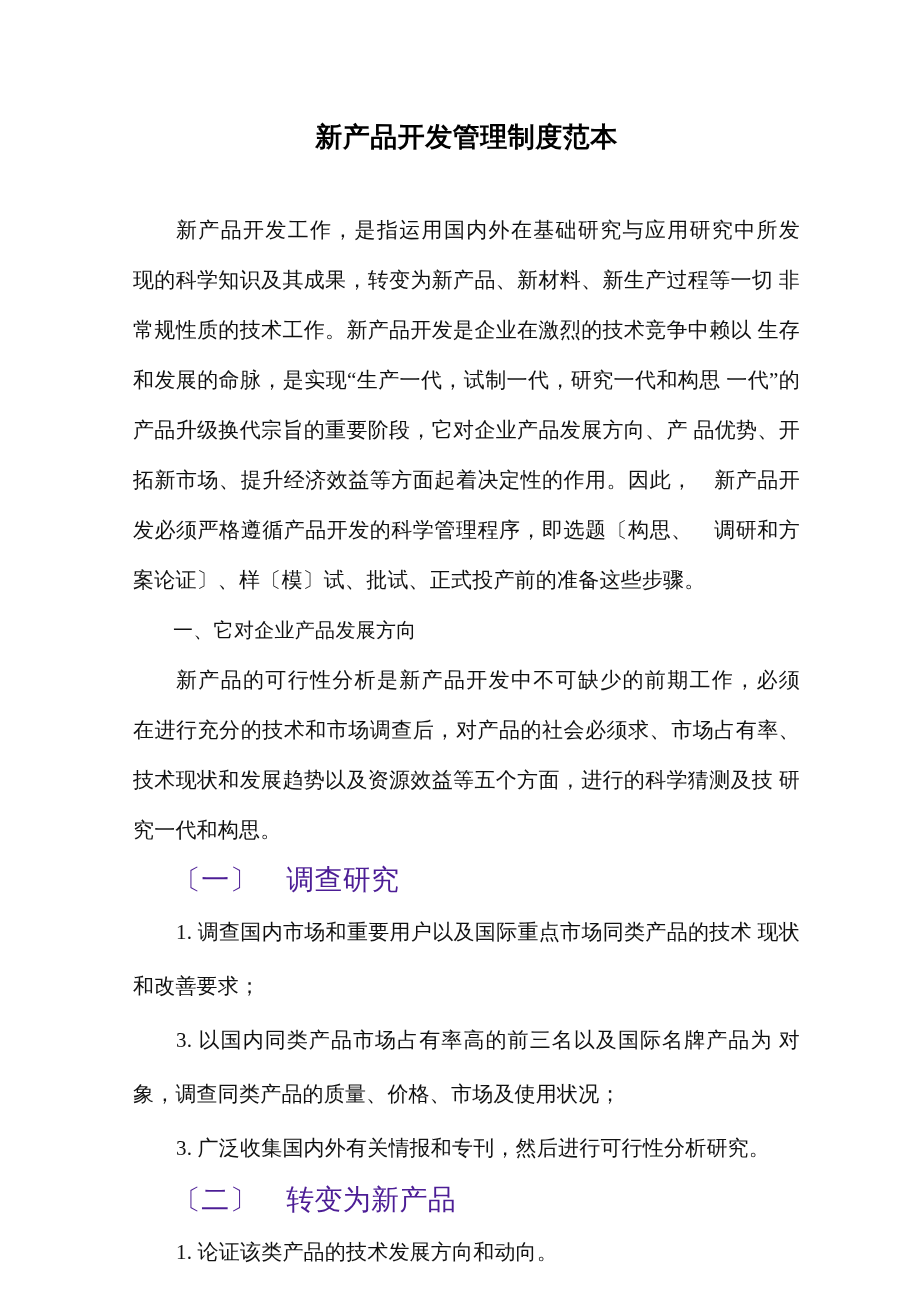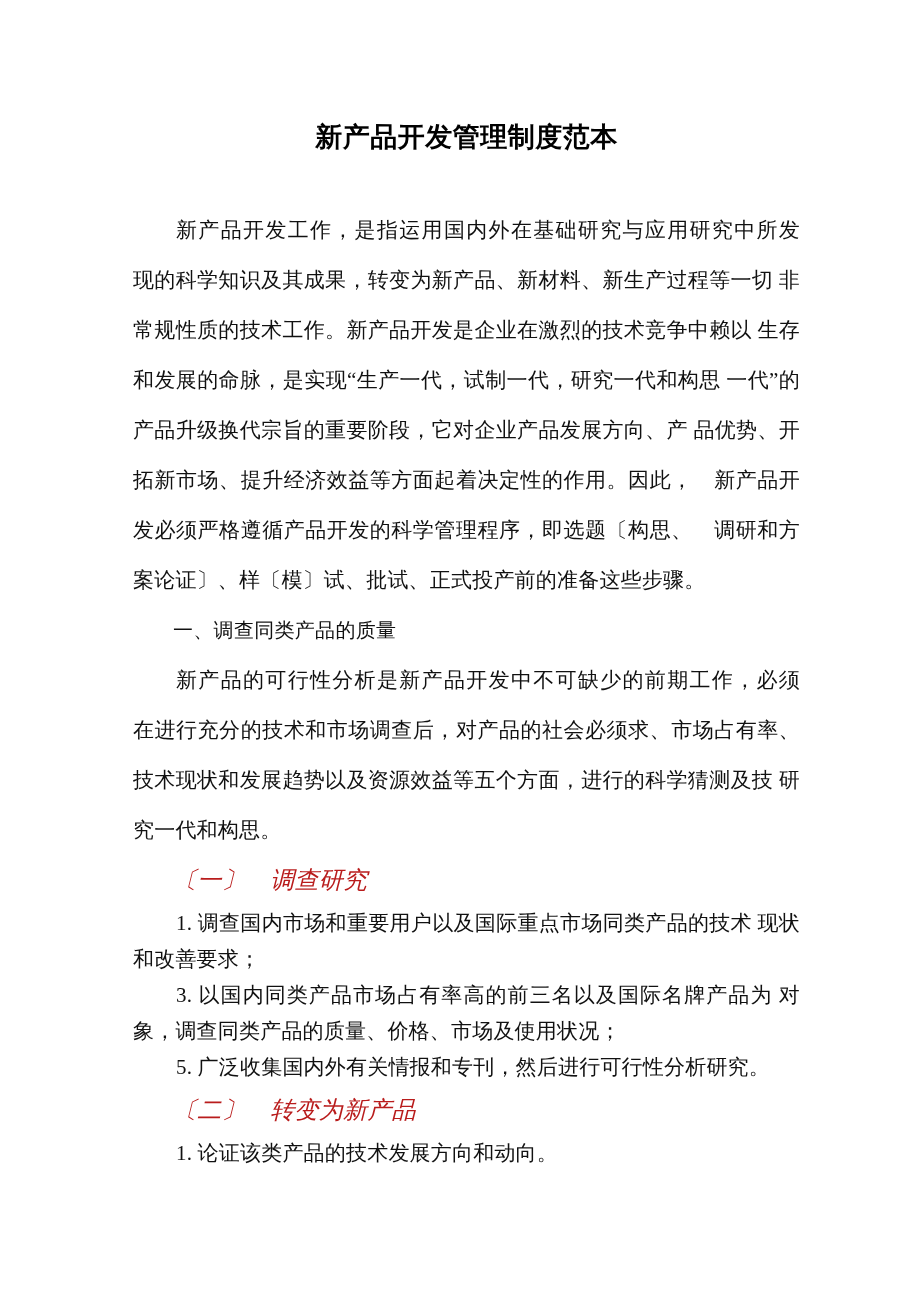--- a/index.html
+++ b/index.html
@@ -59,60 +59,59 @@
   .section-heading {
     font-size: 20px;
     line-height: 50px;
     text-indent: 40px;
     margin: 0;
     color: #111111;
     letter-spacing: 0.3px;
   }
 
   .sub-heading {
-    font-size: 24px;
+    font-size: 28px;
     line-height: 50px;
     text-indent: 40px;
     margin: 0;
-    color: #b91c1c;
+    color: #4c1d95;
     letter-spacing: 0.3px;
-    font-style: italic;
   }
 
   .list-item {
     font-size: 21px;
-    line-height: 36px;
+    line-height: 54px;
     text-align: justify;
     text-justify: inter-ideograph;
     text-indent: 43px;
     margin: 0;
     color: #111111;
     letter-spacing: 0.2px;
   }
 </style>
 </head>
 <body>
 
 <div class="page">
   <div class="content">
 
     <h1 class="doc-title">新产品开发管理制度范本</h1>
 
     <p class="body-para para-gap-top">新产品开发工作，是指运用国内外在基础研究与应用研究中所发　现的科学知识及其成果，转变为新产品、新材料、新生产过程等一切 非常规性质的技术工作。新产品开发是企业在激烈的技术竞争中赖以 生存和发展的命脉，是实现“生产一代，试制一代，研究一代和构思 一代”的产品升级换代宗旨的重要阶段，它对企业产品发展方向、产 品优势、开拓新市场、提升经济效益等方面起着决定性的作用。因此，　新产品开发必须严格遵循产品开发的科学管理程序，即选题〔构思、　调研和方案论证〕、样〔模〕试、批试、正式投产前的准备这些步骤。</p>
 
-    <p class="section-heading">一、调查同类产品的质量</p>
+    <p class="section-heading">一、它对企业产品发展方向</p>
 
     <p class="body-para">新产品的可行性分析是新产品开发中不可缺少的前期工作，必须　在进行充分的技术和市场调查后，对产品的社会必须求、市场占有率、 技术现状和发展趋势以及资源效益等五个方面，进行的科学猜测及技 研究一代和构思。</p>
 
     <p class="sub-heading">〔一〕　调查研究</p>
 
     <p class="list-item">1. 调查国内市场和重要用户以及国际重点市场同类产品的技术 现状和改善要求；</p>
 
     <p class="list-item">3. 以国内同类产品市场占有率高的前三名以及国际名牌产品为 对象，调查同类产品的质量、价格、市场及使用状况；</p>
 
-    <p class="list-item">5. 广泛收集国内外有关情报和专刊，然后进行可行性分析研究。</p>
+    <p class="list-item">3. 广泛收集国内外有关情报和专刊，然后进行可行性分析研究。</p>
 
     <p class="sub-heading">〔二〕　转变为新产品</p>
 
     <p class="list-item">1. 论证该类产品的技术发展方向和动向。</p>
 
   </div>
 </div>
 
 </body></html>

